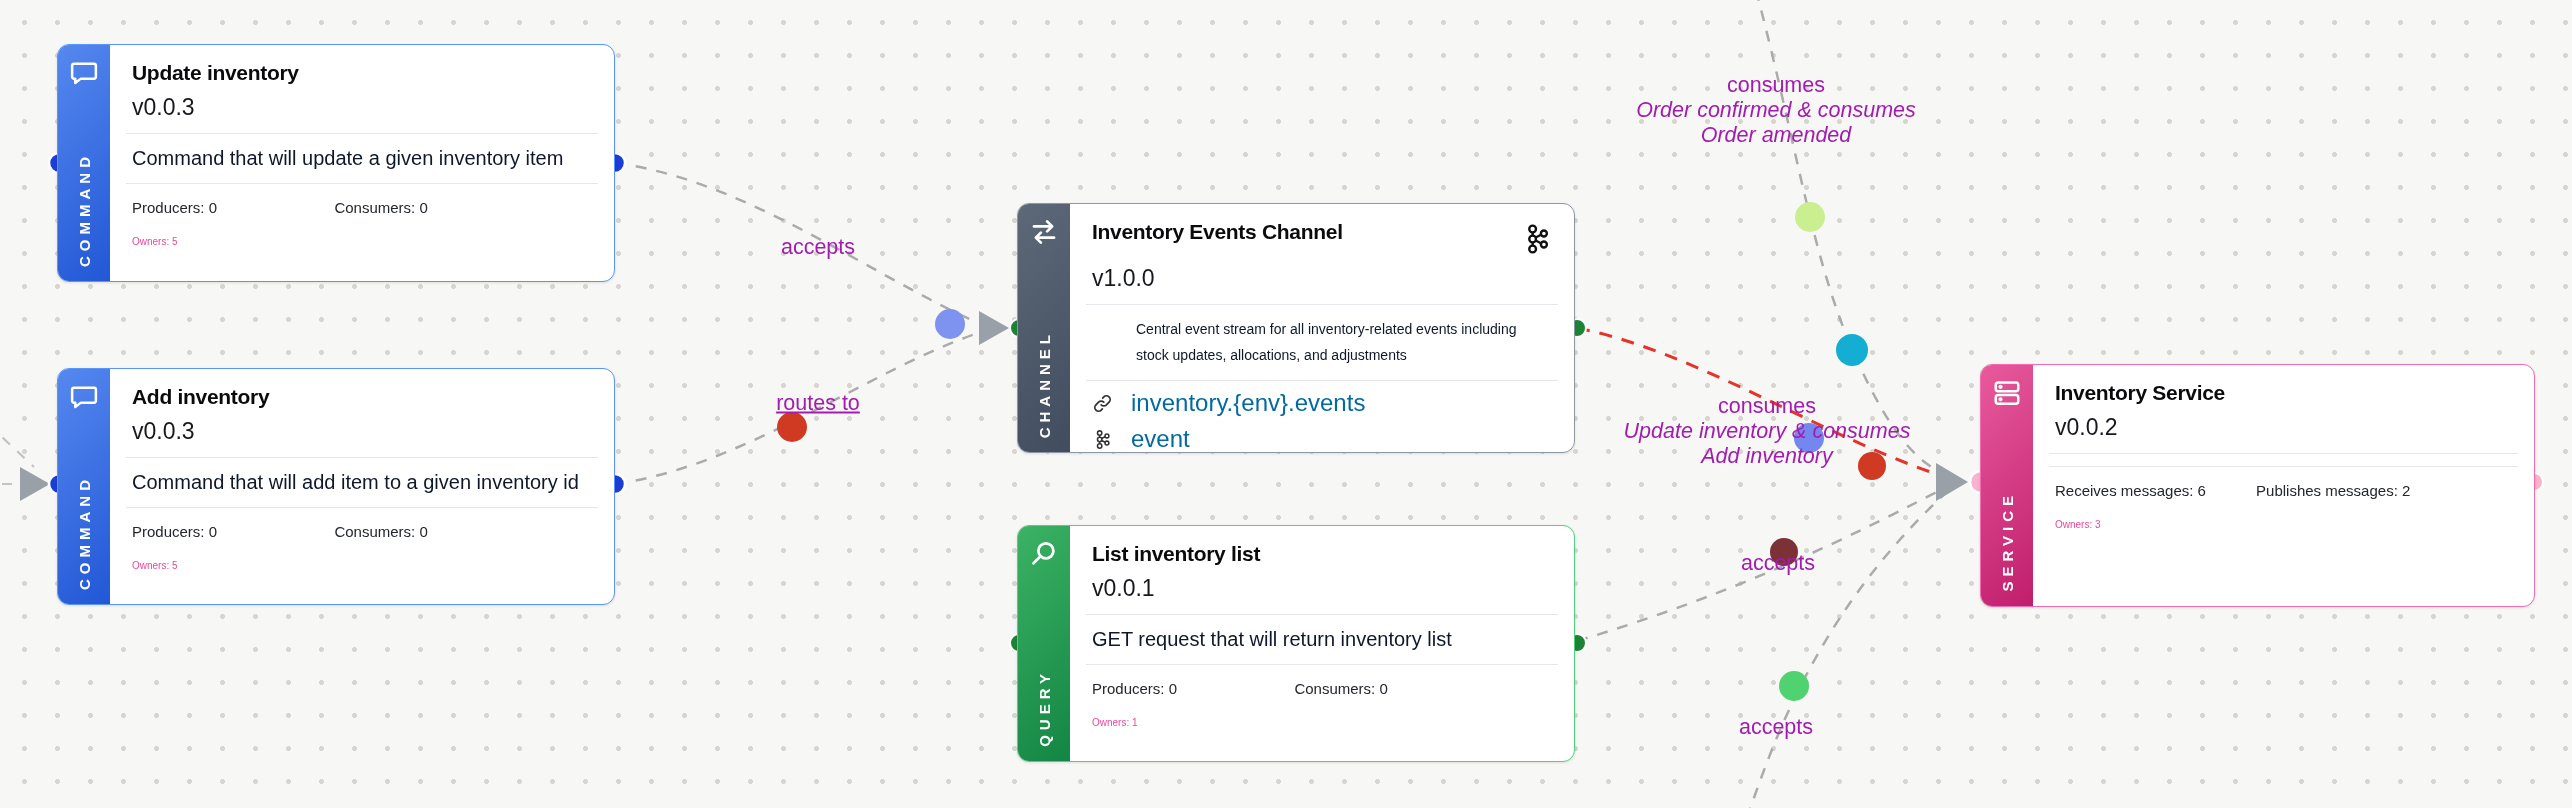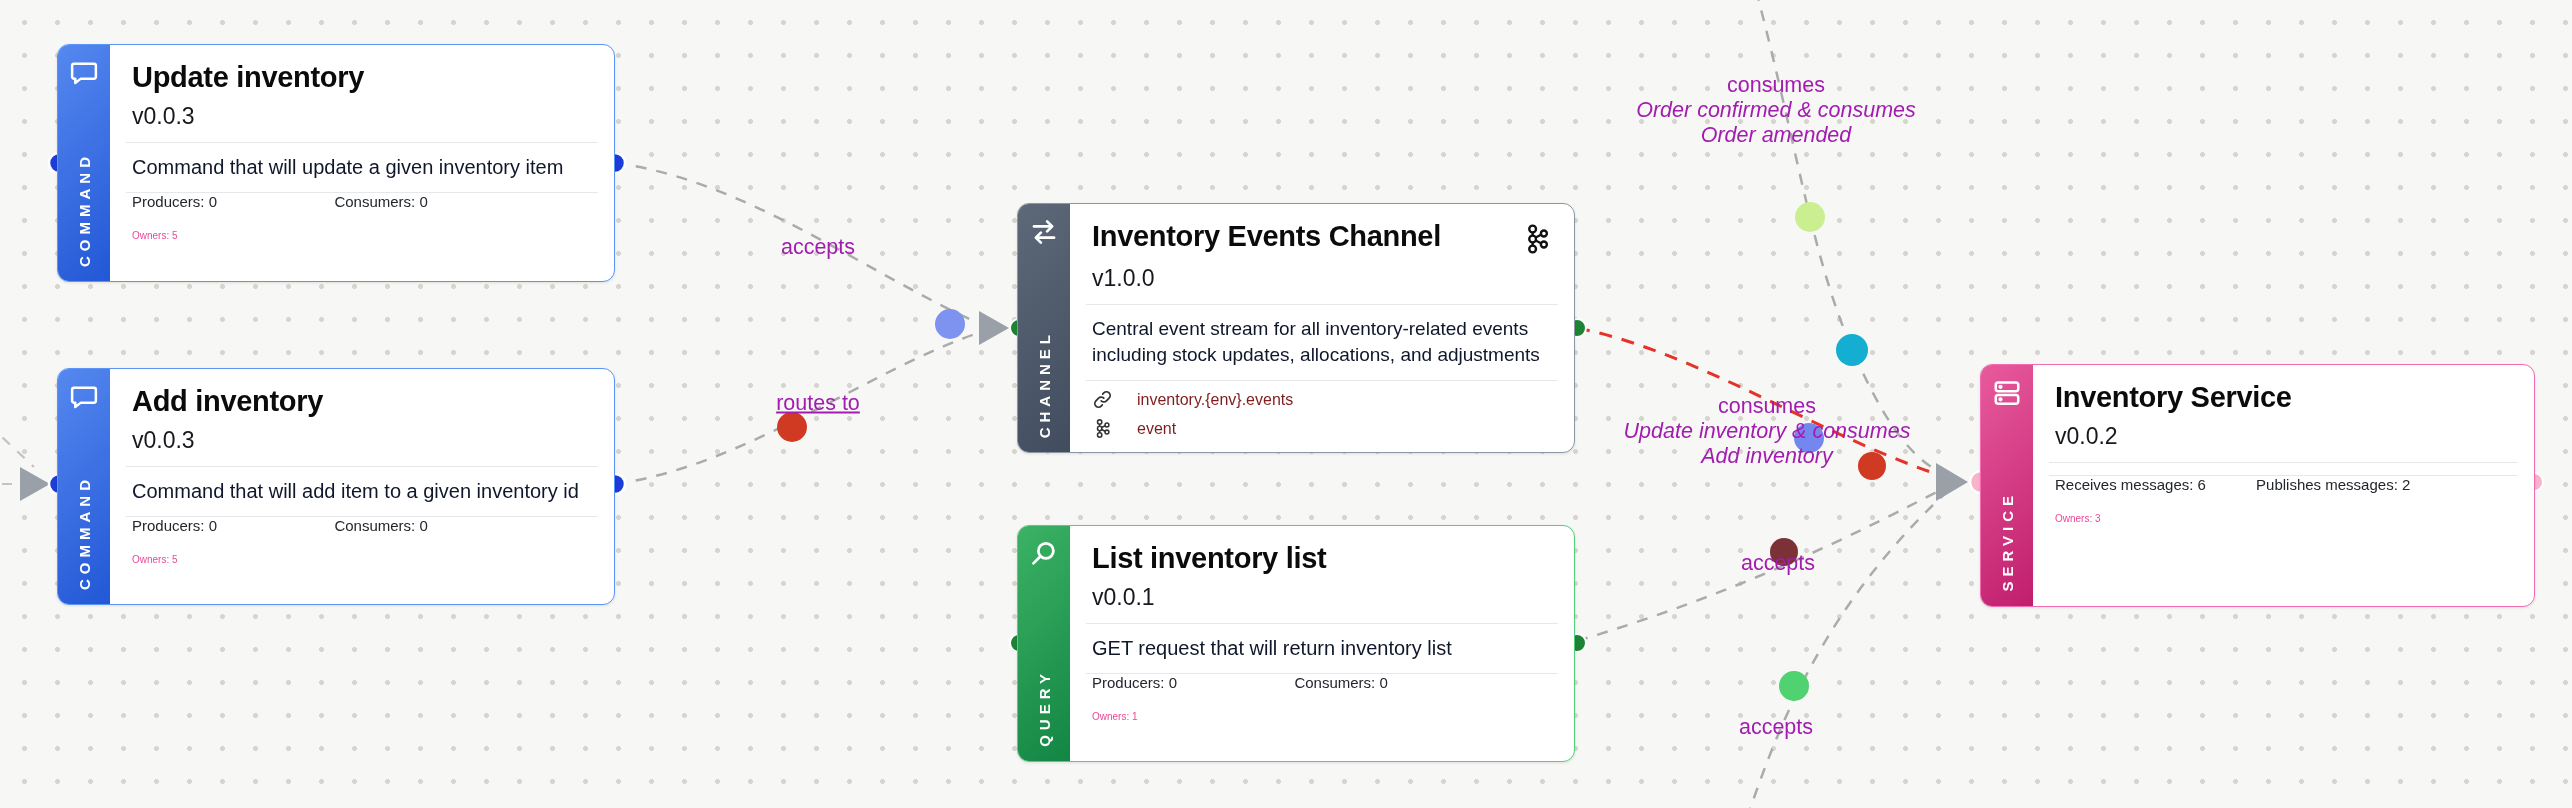--- a/index.html
+++ b/index.html
@@ -34,27 +34,27 @@
 
   .sidebar .icon { width:30px; height:30px; }
   .sidebar .icon svg { width:30px; height:30px; display:block; }
   .vlabel {
     margin-top:auto; writing-mode:vertical-rl; transform:rotate(180deg);
     color:#fff; font-size:15px; font-weight:700; letter-spacing:5px;
   }
 
   .content { flex:1; padding:16px 22px 10px; display:flex; flex-direction:column; min-width:0; }
   .title-row { display:flex; align-items:flex-start; justify-content:space-between; }
-  .title { font-size:29px; font-weight:700; color:#0b0b0d; letter-spacing:-.3px; }
+  .title { font-size:21px; font-weight:700; color:#0b0b0d; letter-spacing:-.3px; }
   .version { font-size:23px; color:#16181d; margin-top:9px; }
   .divider { border-top:1.5px solid #e6e7ea; margin:12px -6px 0; }
   .desc { font-size:20px; color:#0f172a; margin-top:11px; line-height:26px; }
-  .stats { display:grid; grid-template-columns:44% 56%; font-size:15px; color:#23262c; }
+  .stats { display:grid; grid-template-columns:44% 56%; font-size:15px; color:#23262c; margin-top:15px; }
   .stats2 { font-size:10px; color:#ec4899; margin-top:20px; }
-  .meta-row { display:flex; align-items:center; gap:24px; font-size:16px; color:#7f1d1d; margin-top:8px; }
+  .meta-row { display:flex; align-items:center; gap:18px; font-size:24px; color:#0369a1; margin-top:8px; }
   .meta-row svg { width:21px; height:21px; flex:0 0 21px; }
   .kafka-logo svg { width:30px; height:34px; display:block; margin-top:2px; }
 
   .edge-label {
     position:absolute; transform:translate(-50%,-50%); text-align:center;
     font-size:21.5px; line-height:25px; color:#a21caf; white-space:nowrap;
   }
   .edge-label .it { font-style:italic; display:block; }
 </style>
 </head>
@@ -187,21 +187,21 @@
             <circle cx="8.5" cy="13" r="2.7"></circle>
             <circle cx="8.5" cy="21" r="2.7"></circle>
             <circle cx="17.5" cy="8.6" r="2.4"></circle>
             <circle cx="17.5" cy="17.4" r="2.4"></circle>
             <path d="M10.9 11.8 15.2 9.6M10.9 14.2 15.2 16.4M8.5 7.7v2.6M8.5 15.7v2.6"></path>
           </svg>
       </span>
     </div>
     <div class="version">v1.0.0</div>
     <div class="divider"></div>
-    <div class="desc" style="font-size:19px;">Central event stream for all inventory-related events including stock updates, allocations, and adjustments</div>
+    <div class="desc" style="font-size:14px;margin-left:44px;">Central event stream for all inventory-related events including stock updates, allocations, and adjustments</div>
     <div class="divider"></div>
     <div class="meta-row">
       <svg viewBox="0 0 24 24" fill="none" stroke="#333" stroke-width="2" stroke-linecap="round">
           <path d="M10.5 13.5a4.2 4.2 0 0 0 6 0l3-3a4.2 4.2 0 0 0-6-6l-1.3 1.3"></path>
           <path d="M13.5 10.5a4.2 4.2 0 0 0-6 0l-3 3a4.2 4.2 0 0 0 6 6l1.3-1.3"></path>
         </svg>
       <span>inventory.{env}.events</span>
     </div>
     <div class="meta-row">
       <svg viewBox="0 0 24 26" fill="none" stroke="#333" stroke-width="1.9">

